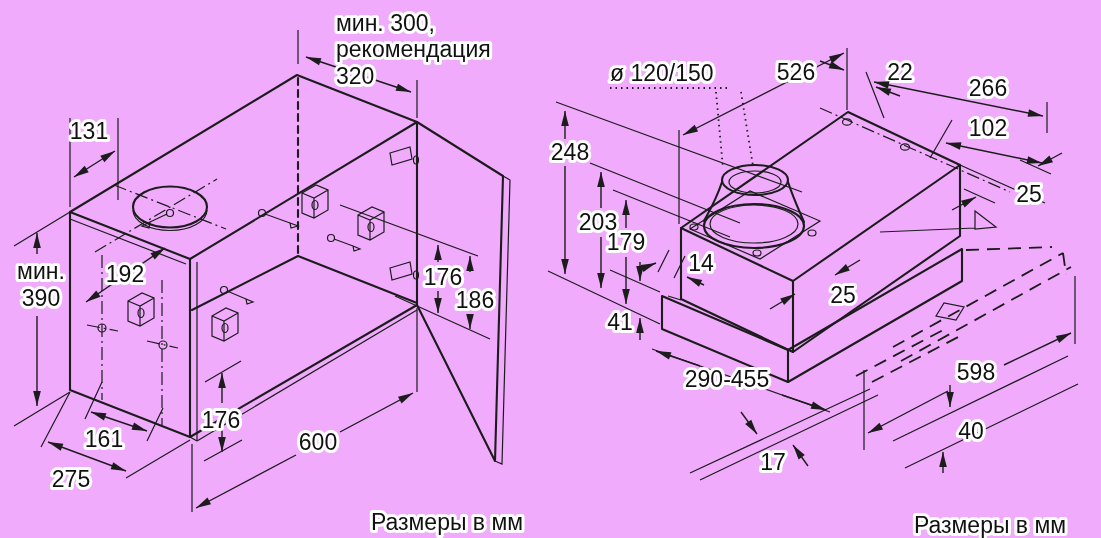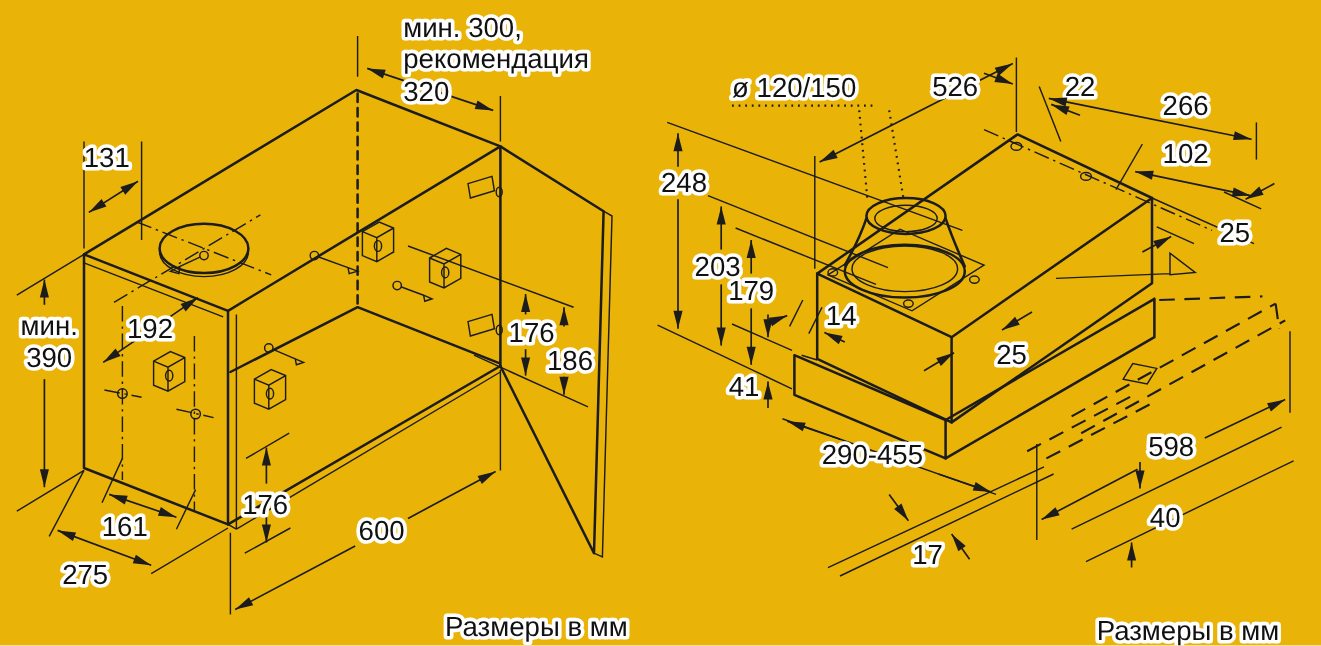--- a/index.html
+++ b/index.html
@@ -1,16 +1,16 @@
 <!DOCTYPE html>
 <html><head>
 <meta charset="utf-8">
 <style>
   html,body{margin:0;padding:0;background:#fff;}
-  #stage{width:1101px;height:538px;background:#eab308;position:relative;font-family:"Liberation Sans",sans-serif;}
+  #stage{width:1101px;height:538px;background:#f0abfc;position:relative;font-family:"Liberation Sans",sans-serif;}
   svg{display:block;}
   .ln{stroke:#1c1c1c;stroke-width:2.1;fill:none;stroke-linecap:round;stroke-linejoin:round;}
   .thin{stroke:#1c1c1c;stroke-width:1.2;fill:none;stroke-linecap:butt;}
   .dim{stroke:#1c1c1c;stroke-width:1.4;fill:none;}
   .dd{stroke-dasharray:13 4 2 4;}
   .dash{stroke-dasharray:7 5;}
   .ldash{stroke-dasharray:13 8;stroke-width:1.8;}
   .dot{stroke-dasharray:1.5 4;stroke-width:1.8;}
   text{font-family:"Liberation Sans",sans-serif;font-size:23px;fill:#111;paint-order:stroke;stroke:#fff;stroke-width:6px;stroke-linejoin:round;}
   .mid{text-anchor:middle;}

